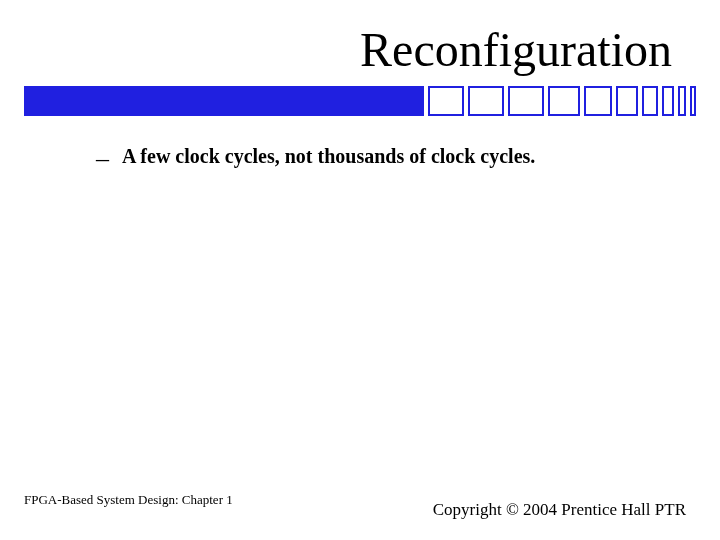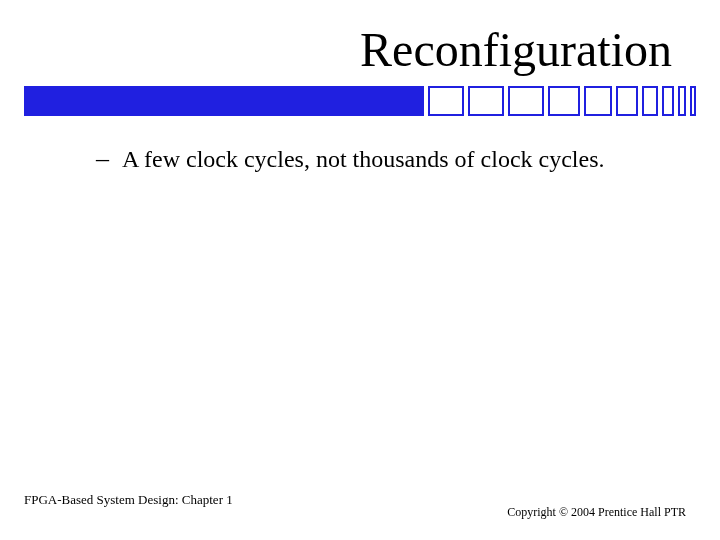--- a/index.html
+++ b/index.html
@@ -9,23 +9,23 @@
   .title { font-size: 48px; font-weight: 400; }
   .bar { position: absolute; top: 86px; left: 24px; width: 672px; height: 30px; }
   .bar-main { position: absolute; left: 0; top: 0; height: 30px; width: 400px; background: #2020e0; }
   .bar-seg { position: absolute; top: 0; height: 30px; border: 2px solid #2020e0; background: #fff; }
   .content { position: absolute; top: 140px; left: 60px; width: 610px; }
   .l1 { position: relative; padding-left: 36px; margin-bottom: 10px; }
   .l1 .bullet-sq { position: absolute; left: 0; top: 12px; width: 14px; height: 14px; background: #2020e0; }
   .l1 .text { font-size: 30px; line-height: 1.25; }
   .l2 { position: relative; padding-left: 26px; margin-left: 36px; margin-top: 4px; margin-bottom: 10px; }
   .l2 .dash { position: absolute; left: 0; top: 0; font-size: 26px; }
-  .l2 .text { font-size: 24px; line-height: 1.25; }
+  .l2 .text { font-size: 20px; line-height: 1.25; font-weight: bold; }
   .footer-left { position: absolute; left: 24px; bottom: 32px; font-size: 13px; }
-  .footer-right { position: absolute; right: 34px; bottom: 20px; font-size: 12px; }
+  .footer-right { position: absolute; right: 34px; bottom: 20px; font-size: 17px; }
 </style>
 </head>
 <body>
 
 <div class="slide">
 
   <div class="title-row">
     <span class="title">Reconfiguration</span>
   </div>
 

